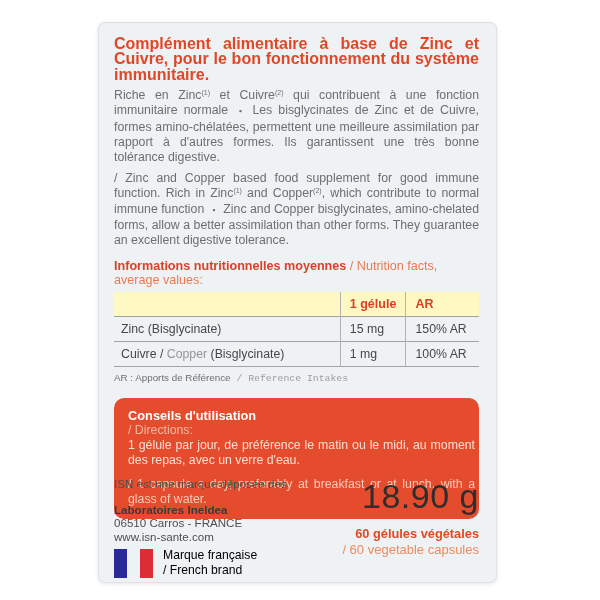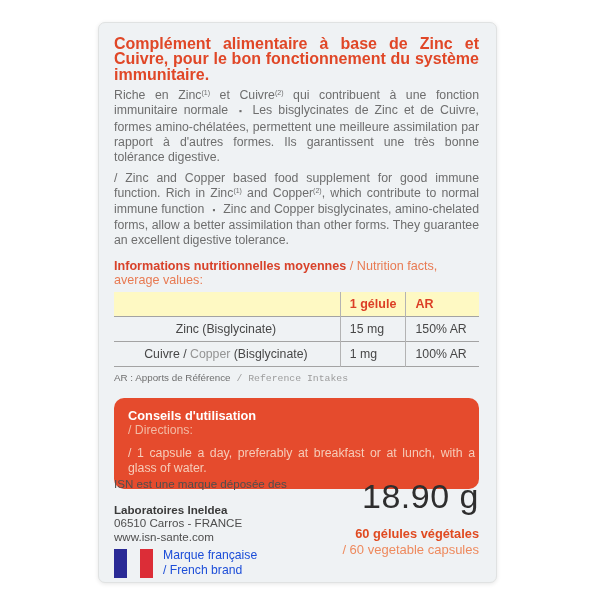--- a/index.html
+++ b/index.html
@@ -48,21 +48,21 @@
     border-collapse: collapse;
     font-size: 12.3px;
     border-bottom: 1px solid #a3a3a3;
   }
   table.nutri thead tr { background: #fef9c3; }
   table.nutri th {
     color: #dc3f26; font-weight: bold; text-align: left;
     padding: 5px 9px; font-size: 12.5px;
   }
   table.nutri td { color: #474747; padding: 5px 9px; }
-  table.nutri td:first-child, table.nutri th:first-child { padding-left: 7px; text-align: center; }
+  table.nutri td:first-child, table.nutri th:first-child { padding-left: 7px; }
   table.nutri th + th, table.nutri td + td { border-left: 1px solid #b3b3b3; }
   table.nutri tbody td { border-top: 1px solid #a3a3a3; }
   table.nutri col.c1 { width: 62%; }
   table.nutri col.c2 { width: 18%; }
   table.nutri col.c3 { width: 20%; }
   .label-en { color: #949494; }
   .footnote { margin-top: 5px; font-size: 9.8px; }
   .footnote .fr { color: #6f6f6f; }
   .footnote .en { color: #9c9c9c; font-family: Liberation Mono, monospace; }
   .directions {
@@ -82,21 +82,21 @@
     justify-content: space-between;
     align-items: flex-start;
   }
   .f-left { font-size: 11.6px; color: #4e4e4e; line-height: 13.8px; }
   .f-left .company { font-weight: bold; color: #3a3a3a; margin-top: 12px; }
   .brand-row { display: flex; align-items: center; margin-top: 4px; }
   .flag { display: flex; width: 40px; height: 29px; margin-right: 9px; flex: none; }
   .flag .b { width: 13px; background: #2a2a96; }
   .flag .w { width: 13px; }
   .flag .r { width: 13px; background: #dc2d37; }
-  .brand-labels { font-size: 12.2px; line-height: 15px; color: #1d4ed8; }
+  .brand-labels { font-size: 12.2px; line-height: 15px; color: #000000; }
   .f-right { text-align: right; }
   .weight { font-size: 34px; color: #2e2e2e; line-height: 38px; letter-spacing: 0.5px; white-space: nowrap; }
   .caps-fr { margin-top: 11px; font-size: 12.8px; font-weight: bold; color: #e04a20; }
   .caps-en { font-size: 13px; color: #ee8a5e; margin-top: 1px; }
 </style>
 </head>
 <body>
 
 <div class="card">
   <div class="content">
@@ -134,20 +134,21 @@
           <td>100% AR</td>
         </tr>
       </tbody>
     </table>
 
     <div class="footnote"><span class="fr">AR : Apports de Référence</span><span class="en"> / Reference Intakes</span></div>
 
     <div class="directions">
       <div class="d-title">Conseils d'utilisation</div>
       <div class="d-sub">/ Directions:</div>
+      <div class="d-fr">1 gélule par jour, de préférence le matin ou le midi, au moment des repas, avec un verre d'eau.</div>
       <div class="d-en">/ 1 capsule a day, preferably at breakfast or at lunch, with a glass of water.</div>
     </div>
 
     <div class="footer">
       <div class="f-left">
         <div>ISN est une marque déposée des</div>
         <div class="company">Laboratoires Ineldea</div>
         <div>06510 Carros - FRANCE</div>
         <div>www.isn-sante.com</div>
         <div class="brand-row">

